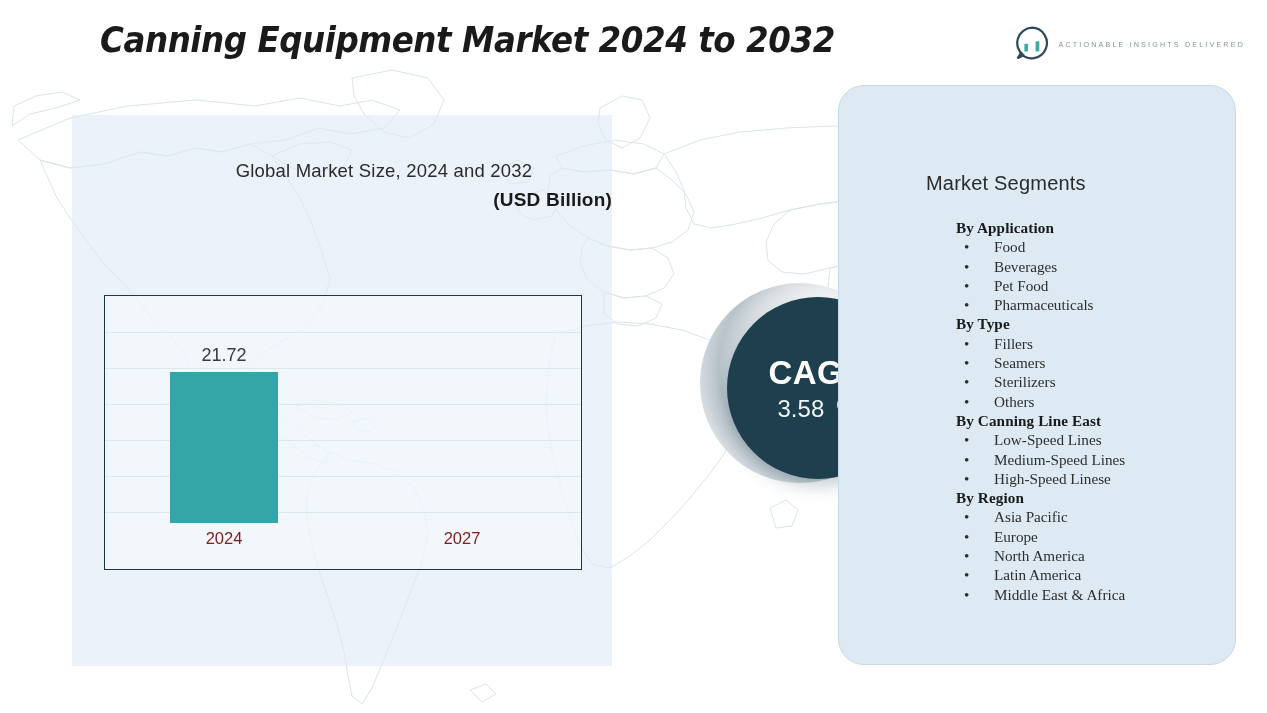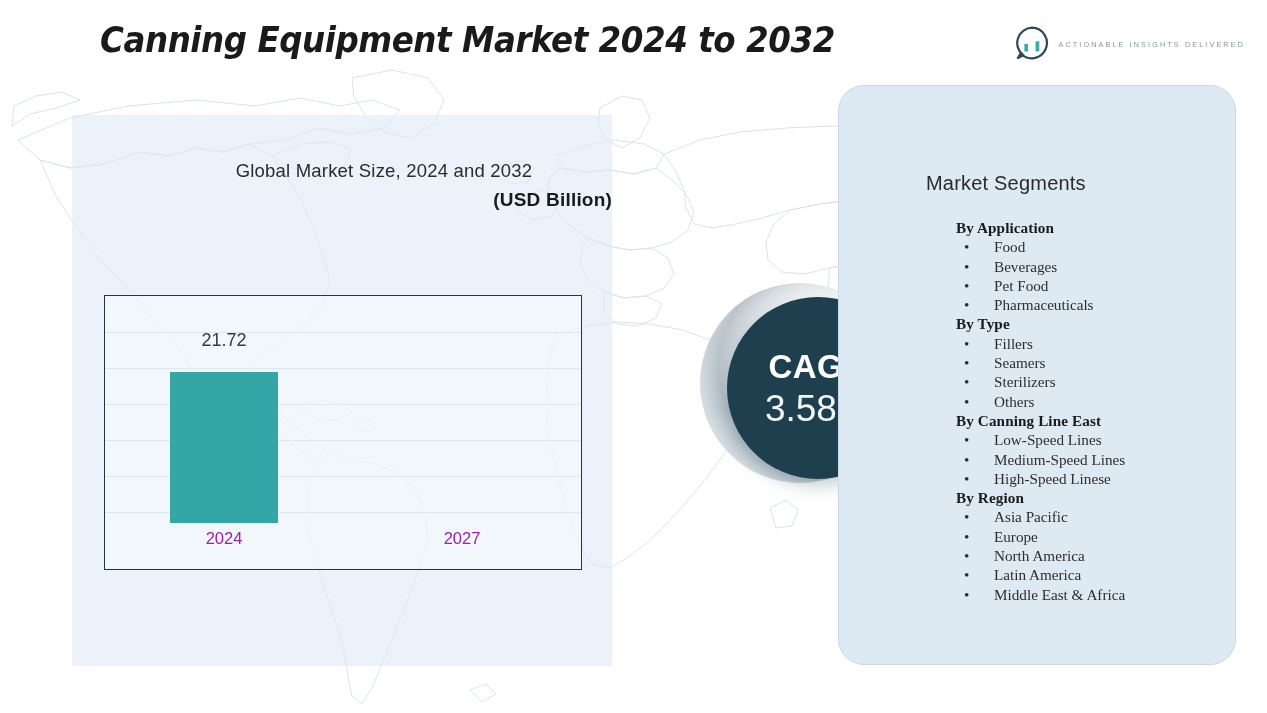--- a/index.html
+++ b/index.html
@@ -161,21 +161,21 @@
     position: absolute;
     left: 0; right: 0;
     bottom: 12px;
     height: 28px;
   }
   .cat-label {
     position: absolute;
     width: 50%;
     text-align: center;
     font-size: 16.5px;
-    color: #a21caf;
+    color: #7f1d1d;
   }
   .cat-label.c0 { left: 0; }
   .cat-label.c1 { left: 50%; }
 
   
   .cagr-wrap {
     position: absolute;
     left: 700px;
     top: 283px;
     width: 212px;
@@ -207,21 +207,21 @@
     color: #ffffff;
     letter-spacing: 0.5px;
     line-height: 1;
   }
   .cagr-value-row {
     display: flex;
     align-items: baseline;
     gap: 12px;
     margin-top: 7px;
   }
-  .cagr-value { font-size: 37px; color: #f2f6f8; line-height: 1; }
+  .cagr-value { font-size: 24px; color: #f2f6f8; line-height: 1; }
   .cagr-unit  { font-size: 25px; color: #f2f6f8; line-height: 1; }
 
   
   .right-panel {
     position: absolute;
     left: 838px;
     top: 85px;
     width: 398px;
     height: 580px;
     background: #ddeaf3;
@@ -354,21 +354,21 @@
         <div class="gridline" style="top: 36px;"></div>
         <div class="gridline" style="top: 72px;"></div>
         <div class="gridline" style="top: 108px;"></div>
         <div class="gridline" style="top: 144px;"></div>
         <div class="gridline" style="top: 180px;"></div>
         <div class="gridline" style="top: 216px;"></div>
       </div>
     <div class="bars-area">
         <div class="bar-slot s0">
           <div class="bar bar-2024" style="height: 151px; background: rgb(52, 166, 168);"></div>
-          <div class="bar-value" style="bottom: 172px;">21.72</div>
+          <div class="bar-value" style="bottom: 157px;">21.72</div>
         </div>
       </div>
     <div class="cat-labels">
         <div class="cat-label c0">2024</div>
         <div class="cat-label c1">2027</div>
       </div>
   </div>
 
   <div class="cagr-wrap">
     <div class="cagr-halo"></div>

